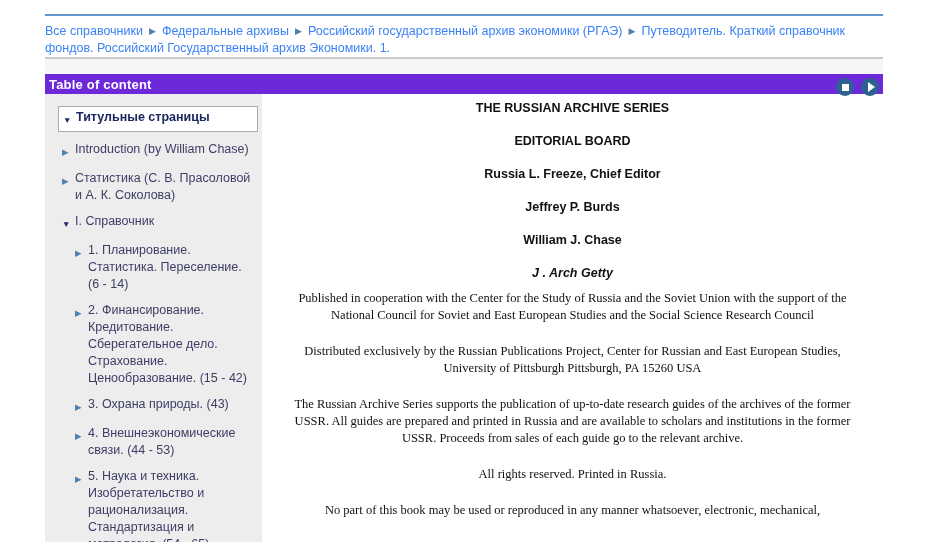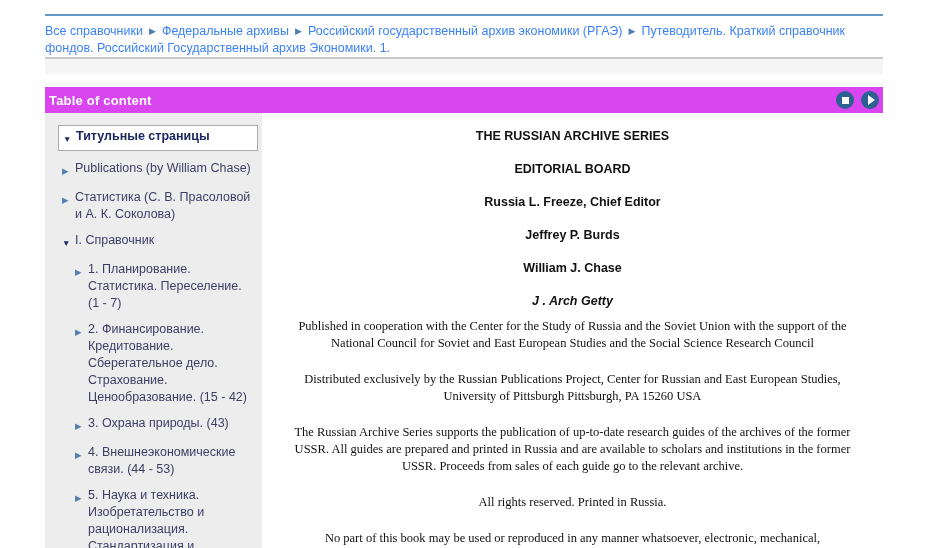--- a/index.html
+++ b/index.html
@@ -22,22 +22,22 @@
   .crumb { color: #3b82f6; text-decoration: none; cursor: pointer; }
   .crumb-sep {
     color: #4E80B1; font-size: 9px;
     display: inline-block; margin: 0 6px; vertical-align: 1px;
   }
   .breadcrumb-rule { height: 2px; background: #C9C9C9; }
   .pre-bar-strip { height: 15px; background: #F5F5F5; }
 
   
   .panel-bar {
-    position: relative; height: 26px; background: #d946ef;
-    display: flex; align-items: center; margin-top: 13px;
+    position: relative; height: 20px; background: #6d28d9;
+    display: flex; align-items: center;
   }
   .panel-title {
     color: #ffffff; font-weight: bold; font-size: 13px; padding-left: 4px;
     letter-spacing: 0.2px;
   }
   .bar-btn {
     position: absolute; top: 4px; width: 18px; height: 18px;
     border-radius: 50%; background: #2D6191; border: none;
     display: flex; align-items: center; justify-content: center;
     cursor: pointer; padding: 0;
@@ -66,21 +66,21 @@
   .tree-item.selected {
     margin: 0 4px 9px 13px; padding: 2px 4px;
     background: #ffffff; border: 1px solid #ABABAB;
     font-weight: bold; color: #1C2760;
   }
   .tw { flex: 0 0 13px; font-size: 8.5px; padding-top: 3px; color: #4E80B1; }
   .tree-item.expanded .tw { color: #1C2760; }
   .tree-label { flex: 1; }
 
   .main {
-    flex: 1; background: #ffffff; padding-top: 17px;
+    flex: 1; background: #ffffff; padding-top: 8px;
     font-size: 12.5px; color: #111111;
   }
   .doc { max-width: 572px; margin: 0 auto; text-align: center; }
   .doc-heading { font-weight: bold; line-height: 13px; margin-bottom: 20px; }
   .doc-par { line-height: 17px; margin-bottom: 19px; font-family: Liberation Serif, serif; }
   .doc-heading:nth-of-type(6) { margin-bottom: 10px; font-style: italic; }
 </style>
 </head>
 <body>
 
@@ -109,36 +109,36 @@
 
     <div class="sidebar">
 
       <div class="tree-item selected expanded">
         <span class="tw">▼</span>
         <span class="tree-label">Титульные страницы</span>
       </div>
 
       <div class="tree-item">
         <span class="tw">▶</span>
-        <span class="tree-label">Publications (by William Chase)</span>
+        <span class="tree-label">Introduction (by William Chase)</span>
       </div>
 
       <div class="tree-item">
         <span class="tw">▶</span>
         <span class="tree-label">Статистика (С. В. Прасоловой и А. К. Соколова)</span>
       </div>
 
       <div class="tree-item expanded">
         <span class="tw">▼</span>
         <span class="tree-label">I. Справочник</span>
       </div>
 
       <div class="tree-item level1">
         <span class="tw">▶</span>
-        <span class="tree-label">1. Планирование. Статистика. Переселение. (1 - 7)</span>
+        <span class="tree-label">1. Планирование. Статистика. Переселение. (6 - 14)</span>
       </div>
 
       <div class="tree-item level1">
         <span class="tw">▶</span>
         <span class="tree-label">2. Финансирование. Кредитование. Сберегательное дело. Страхование. Ценообразование. (15 - 42)</span>
       </div>
 
       <div class="tree-item level1">
         <span class="tw">▶</span>
         <span class="tree-label">3. Охрана природы. (43)</span>

